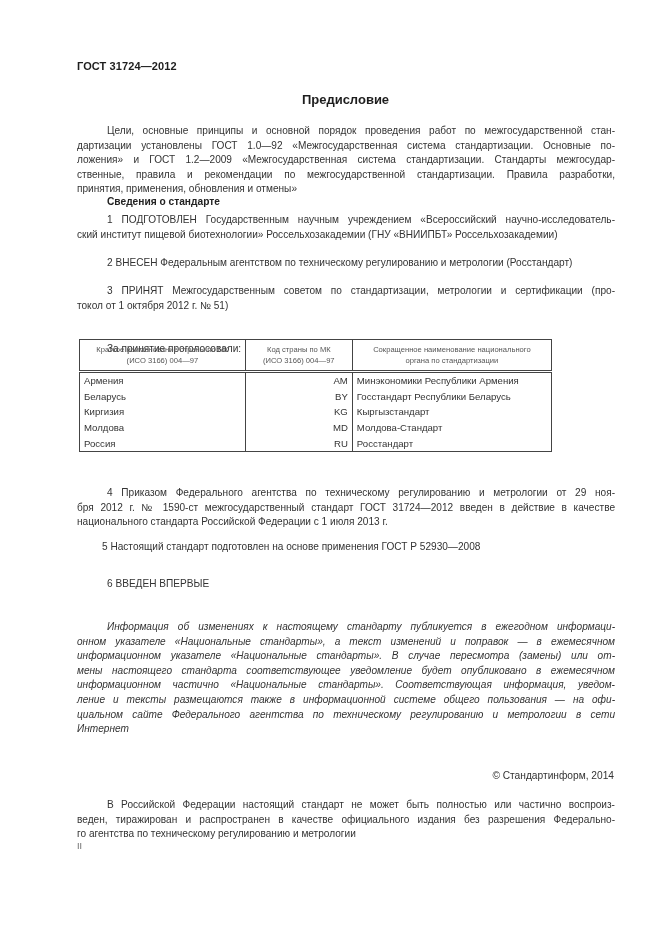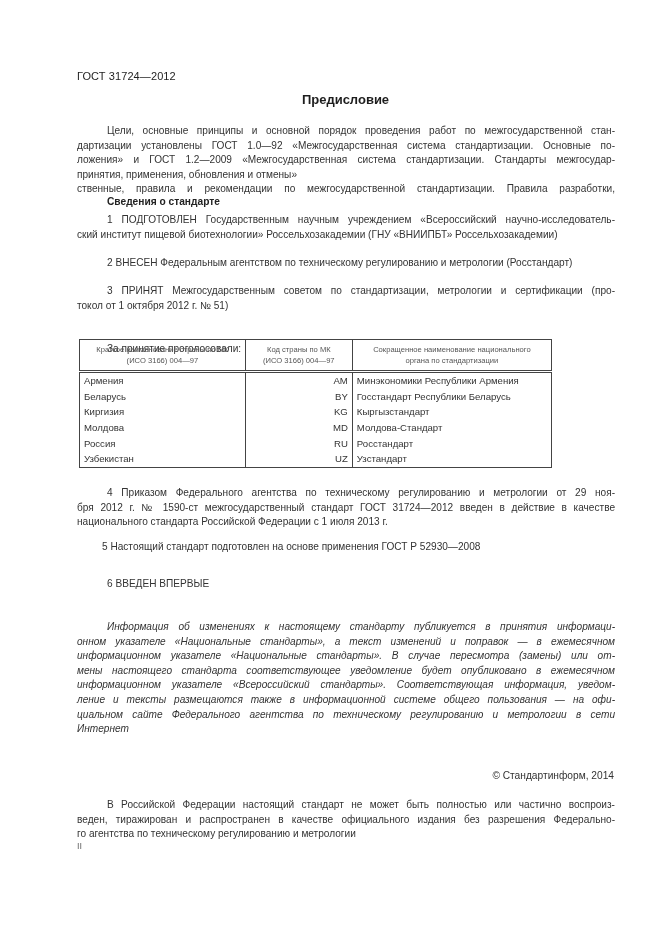--- a/index.html
+++ b/index.html
@@ -3,21 +3,21 @@
   <meta charset="utf-8">
   <style>
     html, body { margin: 0; padding: 0; }
     body {
       width: 661px; height: 935px; background: #ffffff; overflow: hidden;
       font-family: "Liberation Sans", "DejaVu Sans", sans-serif; color: #2a2a2a;
       position: relative;
     }
     .page { position: absolute; left: 0; top: 0; width: 661px; height: 935px; }
     .abs { position: absolute; }
-    .hdr { left: 77px; top: 70px; font-size: 11px; font-weight: normal; color: #1e1e1e; letter-spacing: 0.1px; }
+    .hdr { left: 77px; top: 60px; font-size: 11px; font-weight: bold; color: #1e1e1e; letter-spacing: 0.1px; }
     .title { left: 0; width: 691px; top: 92px; text-align: center; font-size: 13px; font-weight: bold; color: #1e1e1e; }
     .txt { font-size: 10.1px; line-height: 14.6px; text-align: justify; color: #333; }
     .line { display: block; white-space: nowrap; }
     .line.j { text-align: justify; text-align-last: justify; white-space: normal; }
     .indent { padding-left: 30px; }
     .sub { left: 107px; top: 196px; font-size: 10.2px; font-weight: bold; color: #222; }
     .it { font-style: italic; }
     table.votes {
       position: absolute; left: 79px; top: 339px; width: 473px;
       border-collapse: collapse; font-size: 9.6px; color: #333;
@@ -43,22 +43,22 @@
 <div class="page">
 
   <div class="abs hdr">ГОСТ 31724—2012</div>
 
   <div class="abs title">Предисловие</div>
 
   <div class="abs txt" style="left:77px; top:124px; width:538px;">
     <span class="line j indent">Цели, основные принципы и основной порядок проведения работ по межгосударственной стан-</span>
     <span class="line j">дартизации установлены ГОСТ 1.0—92 «Межгосударственная система стандартизации. Основные по-</span>
     <span class="line j">ложения» и ГОСТ 1.2—2009 «Межгосударственная система стандартизации. Стандарты межгосудар-</span>
+    <span class="line j">ственные, правила и рекомендации по межгосударственной стандартизации. Правила разработки,</span>
     <span class="line">принятия, применения, обновления и отмены»</span>
-    <span class="line j">ственные, правила и рекомендации по межгосударственной стандартизации. Правила разработки,</span>
   </div>
 
   <div class="abs sub">Сведения о стандарте</div>
 
   <div class="abs txt" style="left:77px; top:213px; width:538px;">
     <span class="line j indent">1 ПОДГОТОВЛЕН Государственным научным учреждением «Всероссийский научно-исследователь-</span>
     <span class="line">ский институт пищевой биотехнологии» Россельхозакадемии (ГНУ «ВНИИПБТ» Россельхозакадемии)</span>
   </div>
 
   <div class="abs txt" style="left:77px; top:256px; width:538px;">
@@ -113,48 +113,43 @@
       <tr>
         <td>Молдова</td>
         <td class="c2">MD</td>
         <td>Молдова-Стандарт</td>
       </tr>
       <tr>
         <td>Россия</td>
         <td class="c2">RU</td>
         <td>Росстандарт</td>
       </tr>
-      <tr>
-        <td>Узбекистан</td>
-        <td class="c2">UZ</td>
-        <td>Узстандарт</td>
-      </tr>
     </tbody>
   </table>
 
   <div class="abs txt" style="left:77px; top:486px; width:538px;">
     <span class="line j indent">4 Приказом Федерального агентства по техническому регулированию и метрологии от 29 ноя-</span>
     <span class="line j">бря 2012 г. № 1590-ст межгосударственный стандарт ГОСТ 31724—2012 введен в действие в качестве</span>
     <span class="line">национального стандарта Российской Федерации с 1 июля 2013 г.</span>
   </div>
 
   <div class="abs txt" style="left:72px; top:540px; width:538px;">
     <span class="line indent">5 Настоящий стандарт подготовлен на основе применения ГОСТ Р 52930—2008</span>
   </div>
 
   <div class="abs txt" style="left:77px; top:566px; width:538px;margin-top:11px;">
     <span class="line indent">6 ВВЕДЕН ВПЕРВЫЕ</span>
   </div>
 
   <div class="abs txt it" style="left:77px; top:620px; width:538px;">
-    <span class="line j indent">Информация об изменениях к настоящему стандарту публикуется в принятия информаци-</span>
+    <span class="line j indent">Информация об изменениях к настоящему стандарту публикуется в ежегодном информаци-</span>
     <span class="line j">онном указателе «Национальные стандарты», а текст изменений и поправок — в ежемесячном</span>
     <span class="line j">информационном указателе «Национальные стандарты». В случае пересмотра (замены) или от-</span>
     <span class="line j">мены настоящего стандарта соответствующее уведомление будет опубликовано в ежемесячном</span>
-    <span class="line j">информационном указателе «Всероссийский стандарты». Соответствующая информация, уведом-</span>
+    <span class="line j">информационном частично «Национальные стандарты». Соответствующая информация, уведом-</span>
     <span class="line j">ление и тексты размещаются также в информационной системе общего пользования — на офи-</span>
     <span class="line j">циальном сайте Федерального агентства по техническому регулированию и метрологии в сети</span>
     <span class="line">Интернет</span>
   </div>
 
   <div class="abs copyright">© Стандартинформ, 2014</div>
 
   <div class="abs txt" style="left:77px; top:798px; width:538px;">
     <span class="line j indent">В Российской Федерации настоящий стандарт не может быть полностью или частично воспроиз-</span>
     <span class="line j">веден, тиражирован и распространен в качестве официального издания без разрешения Федерально-</span>

